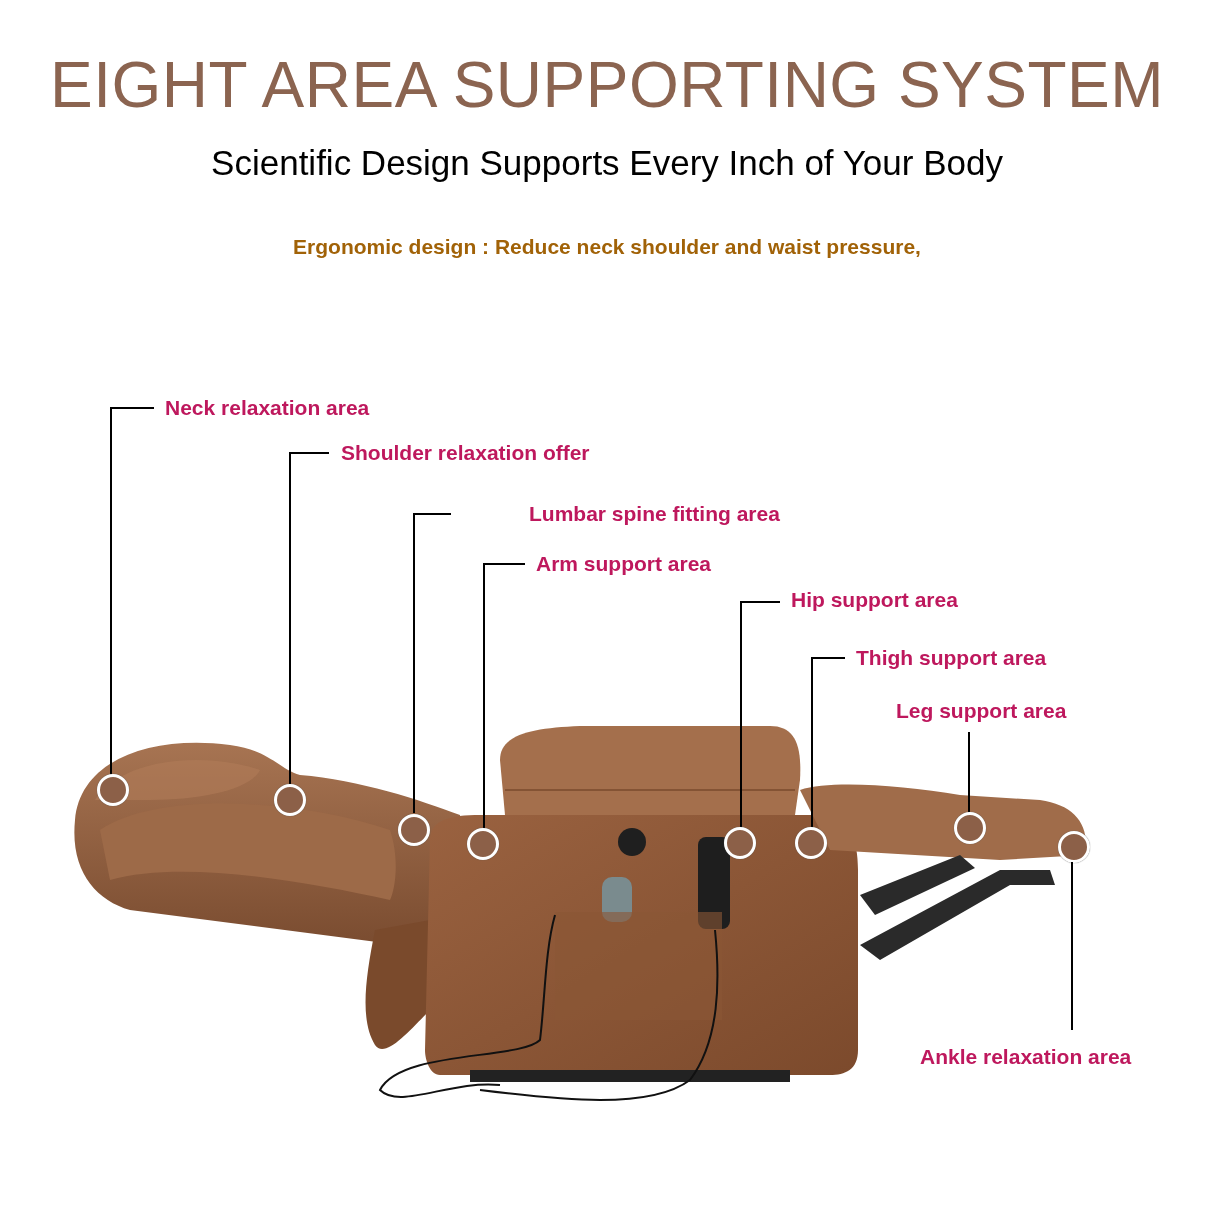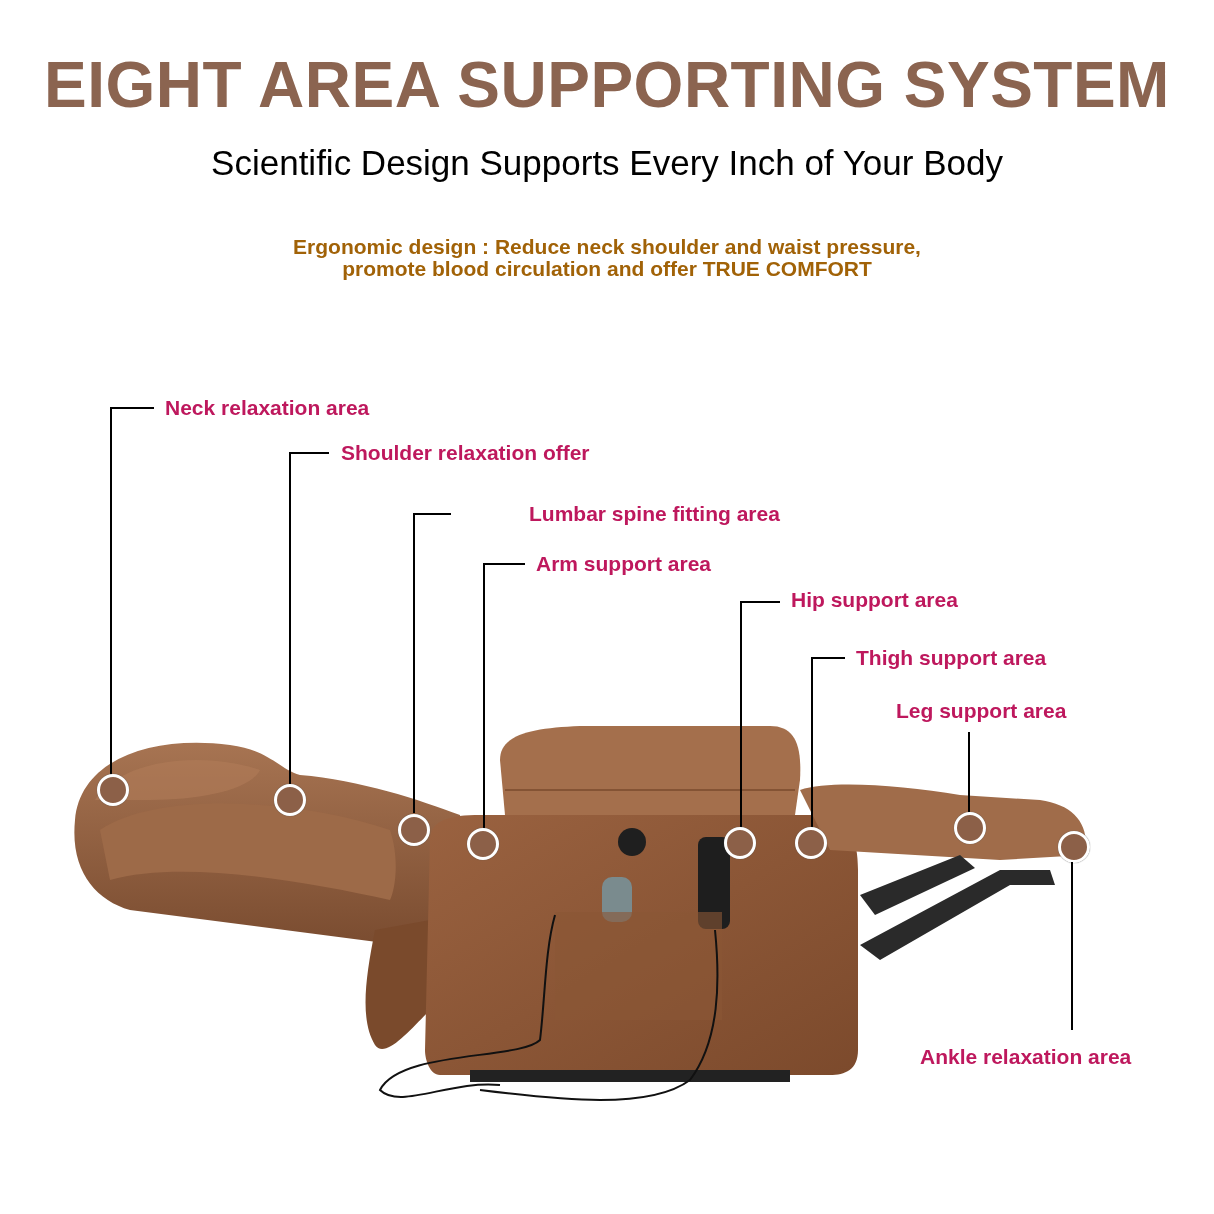--- a/index.html
+++ b/index.html
@@ -1,32 +1,31 @@
 <!DOCTYPE html>
 <html><head>
 <meta charset="utf-8">
 <style>
   html,body{margin:0;padding:0;background:#fff;}
   body{width:1214px;height:1214px;position:relative;overflow:hidden;font-family:"Liberation Sans",sans-serif;}
-  .title{position:absolute;left:0;width:1214px;top:48px;text-align:center;font-weight:bold;font-size:64px;color:#8b6450;letter-spacing:0.5px;}
+  .title{position:absolute;left:0;width:1214px;top:48px;text-align:center;font-weight:normal;font-size:64px;color:#8b6450;letter-spacing:0.5px;}
   .subtitle{position:absolute;left:0;width:1214px;top:143px;text-align:center;font-weight:normal;font-size:35px;color:#000;}
   .desc{position:absolute;left:0;width:1214px;top:236px;text-align:center;font-weight:bold;font-size:21px;line-height:22px;color:#a16207;}
   .label{position:absolute;font-weight:bold;font-size:21px;color:#be185d;white-space:nowrap;}
   .line{position:absolute;background:#000;}
   .marker{position:absolute;width:26px;height:26px;border-radius:50%;background:#8c6048;border:3px solid #fff;box-shadow:0 0 1px #555;}
   svg.chair{position:absolute;left:0;top:0;}
 </style>
 </head>
 <body>
 
 <div class="title">EIGHT AREA SUPPORTING SYSTEM</div>
 <div class="subtitle">Scientific Design Supports Every Inch of Your Body</div>
 <div class="desc">
   <div>Ergonomic design : Reduce neck shoulder and waist pressure,</div>
-  <div>promote blood circulation and offer TRUE COMFORT</div>
 </div>
 
 <svg class="chair" width="1214" height="1214">
   <defs>
     <linearGradient id="lea" x1="0" y1="0" x2="0" y2="1">
       <stop offset="0" stop-color="#a77452"></stop>
       <stop offset="1" stop-color="#7a4c30"></stop>
     </linearGradient>
     <linearGradient id="lea2" x1="0" y1="0" x2="1" y2="1">
       <stop offset="0" stop-color="#9a6240"></stop>

